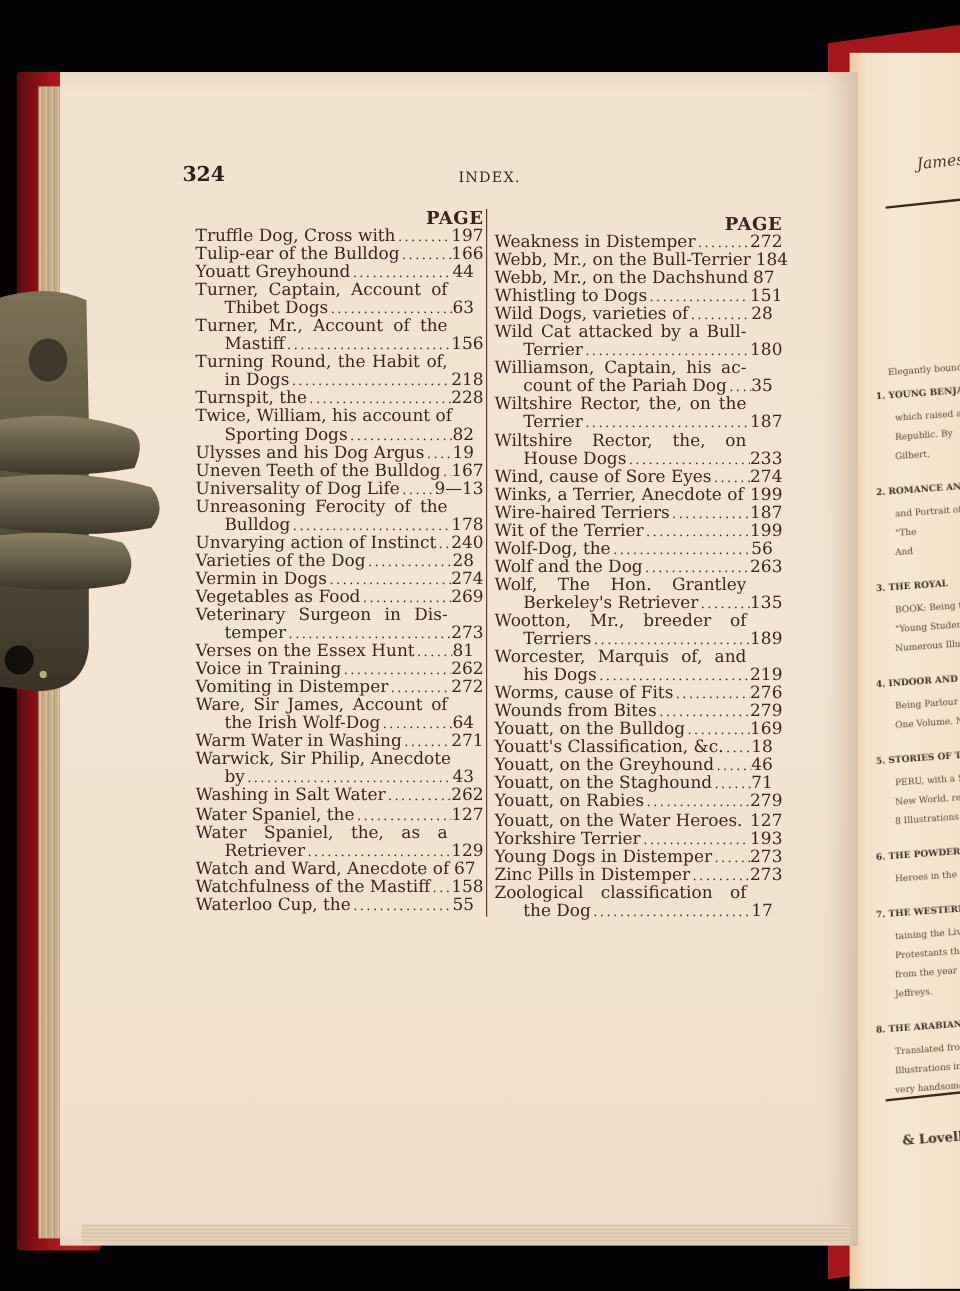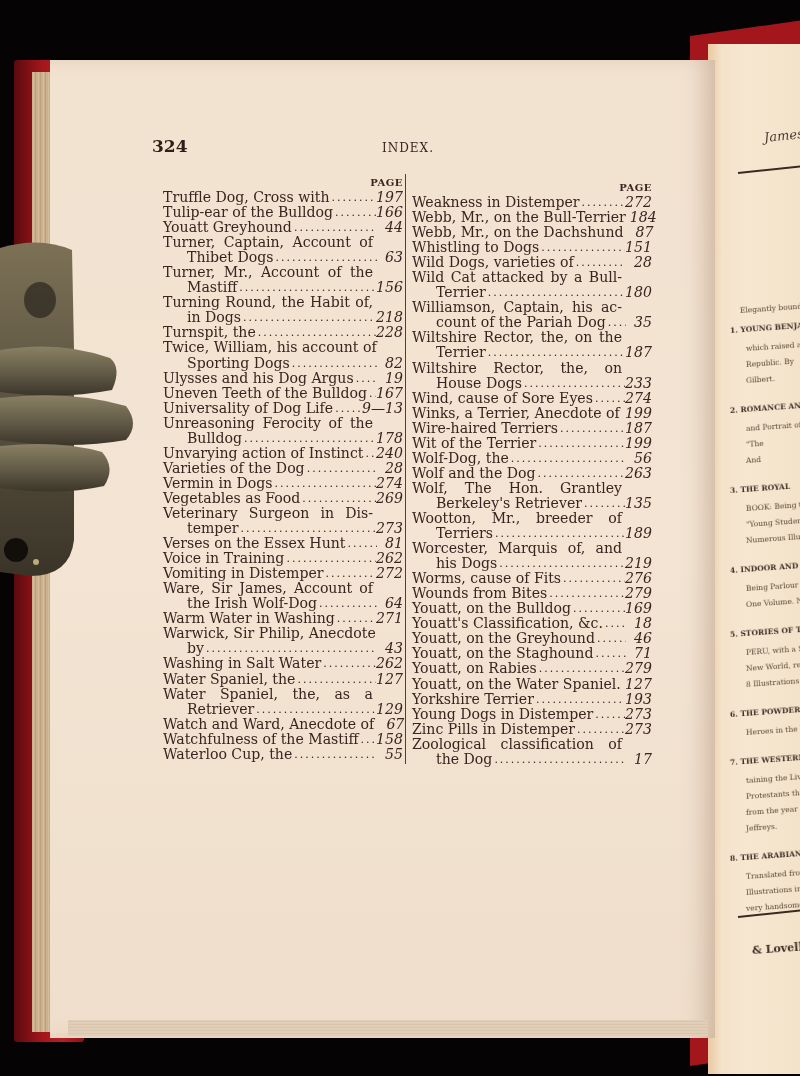--- a/index.html
+++ b/index.html
@@ -75,30 +75,30 @@
   .col {
     position:absolute; top:175px; width:240px;
     font-size:14.1px; line-height:15.05px; color:#3a2420;
   }
   .col-left { left:163px; }
   .col-right { left:412px; }
   .col-divider {
     position:absolute; left:405px; top:174px; width:1px; height:590px; background:#5b3a32;
   }
   .page-label {
-    text-align:right; font-size:10px; letter-spacing:0.5px; font-weight:bold; height:15px; line-height:15px;
+    text-align:right; font-size:15px; letter-spacing:0.5px; font-weight:bold; height:15px; line-height:15px;
   }
   .col-right .page-label { margin-top:5px; }
   .entry { position:relative; }
   .entry-line { display:flex; white-space:nowrap; }
   .entry-line .txt { flex:0 0 auto; }
   .entry-line.cont { padding-left:24px; }
   .entry-line .lead { flex:1 1 auto; overflow:hidden; letter-spacing:2px; font-size:11px; padding:0 2px; }
   .entry-line .lead::before { content:"..............................................................."; }
-  .entry-line .pg { flex:0 0 auto; text-align:right; min-width:26px;font-style:italic; }
+  .entry-line .pg { flex:0 0 auto; min-width:26px; }
   .justify { text-align:justify; text-align-last:justify; display:block; width:210px; }
 </style>
 </head>
 <body>
 
 <div class="scene">
   <div class="cover-left"></div>
   <div class="page-edges-left"></div>
 
   <div class="cover-right"></div>
@@ -573,21 +573,21 @@
       </div>
       <div class="entry">
         <div class="entry-line">
           <span class="txt">Youatt, on Rabies</span>
           <span class="lead"></span>
           <span class="pg">279</span>
         </div>
       </div>
       <div class="entry">
         <div class="entry-line">
-          <span class="txt">Youatt, on the Water Spaniel.</span>
+          <span class="txt">Youatt, on the Water Heroes.</span>
           <span class="lead" style="visibility: hidden;"></span>
           <span class="pg">127</span>
         </div>
       </div>
       <div class="entry">
         <div class="entry-line">
           <span class="txt">Yorkshire Terrier</span>
           <span class="lead"></span>
           <span class="pg">193</span>
         </div>

